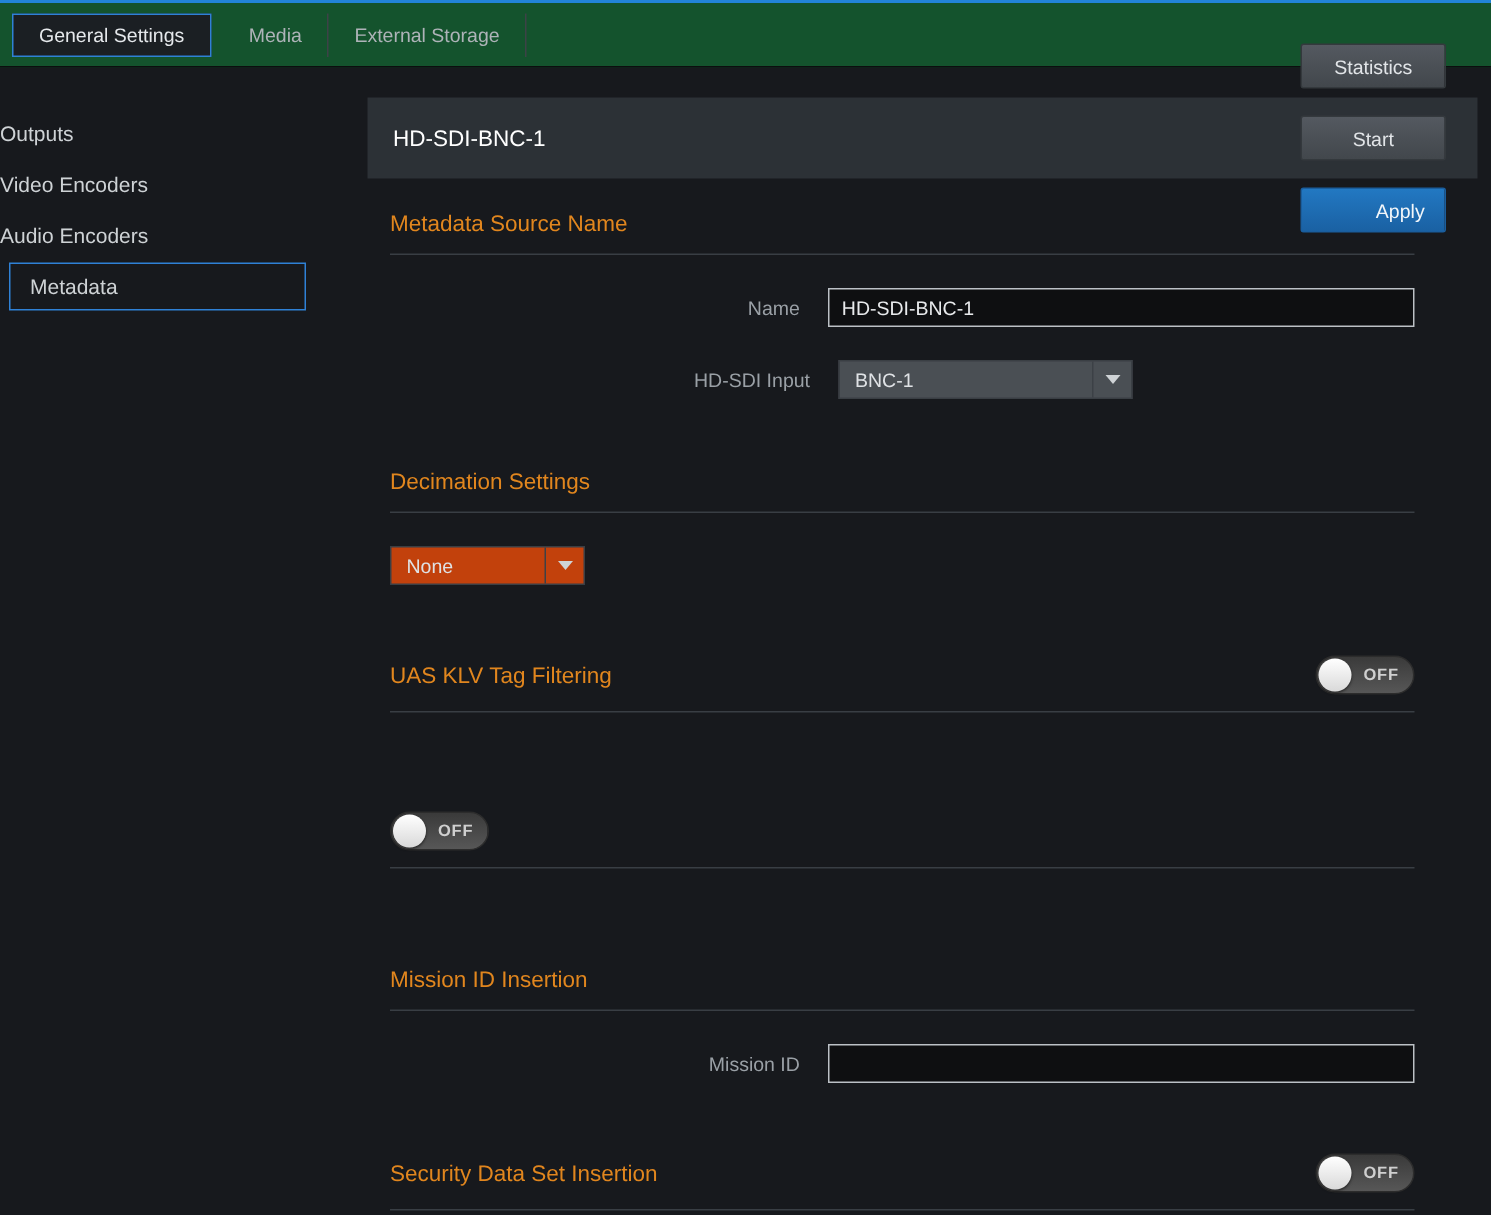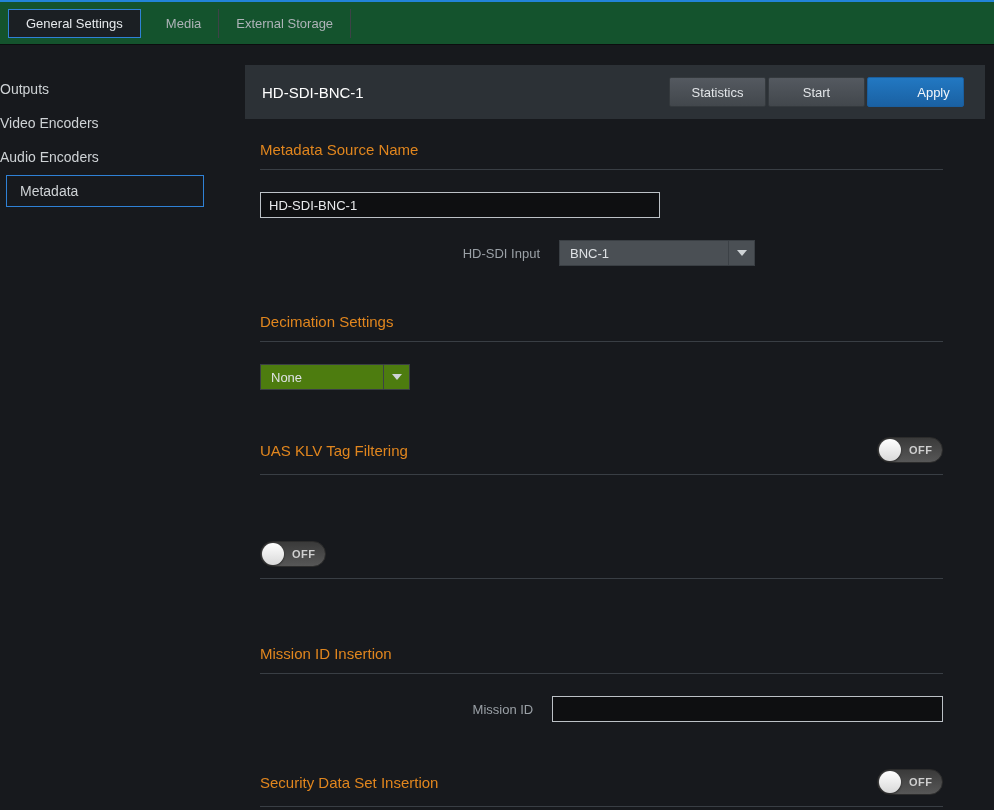--- a/index.html
+++ b/index.html
@@ -71,21 +71,21 @@
   }
   .panel-header {
     margin:19px 9px 0 0;
     height:54px;
     background:#2c3136;
     display:flex;
     align-items:center;
     padding:0 21px 0 17px;
   }
   .panel-title { color:#ffffff; font-size:15px; }
-  .header-buttons { margin-left:auto; display:flex; gap:2px; }
+  .header-buttons { margin-left:auto; display:flex; gap:18px;flex-direction:column; }
   .btn {
     width:97px; height:30px;
     font-size:13px;
     color:#e2e5e8;
     background:linear-gradient(180deg,#545960,#42474c);
     border:1px solid #34393d;
     border-radius:2px;
     display:flex; align-items:center; justify-content:center;
     cursor:pointer;
     font-family:"Liberation Sans", sans-serif;
@@ -156,21 +156,21 @@
     display:flex; align-items:center; justify-content:center;
     border-left:1px solid #3c4146;
   }
   .caret {
     width:0; height:0;
     border-left:5px solid transparent;
     border-right:5px solid transparent;
     border-top:6px solid #cfd3d6;
   }
   .select.w-bnc { width:196px; }
-  .select.w-none { width:150px; background:#4d7c0f;gap:20px; }
+  .select.w-none { width:130px; background:#c2410c;gap:20px; }
 
   .toggle {
     width:66px; height:26px;
     border-radius:13px;
     background:linear-gradient(180deg,#3a3a3a,#575757);
     border:1px solid #2c2c2c;
     position:relative;
     display:flex; align-items:center;
     cursor:pointer;
     flex-shrink:0;
@@ -217,20 +217,21 @@
       <button class="btn primary">Apply</button>
     </div>
   </div>
 
   <div class="content">
 
     <div class="section-head mt-first">
       <h2>Metadata Source Name</h2>
     </div>
     <div class="form-row">
+      <div class="form-label">Name</div>
       <input type="text" class="text-input" value="HD-SDI-BNC-1" style="">
     </div>
     <div class="form-row">
       <div class="form-label">HD-SDI Input</div>
       <div class="select w-bnc">
         <span class="sel-text">BNC-1</span>
         <span class="caret-box">
           <span class="caret"></span>
         </span>
       </div>

